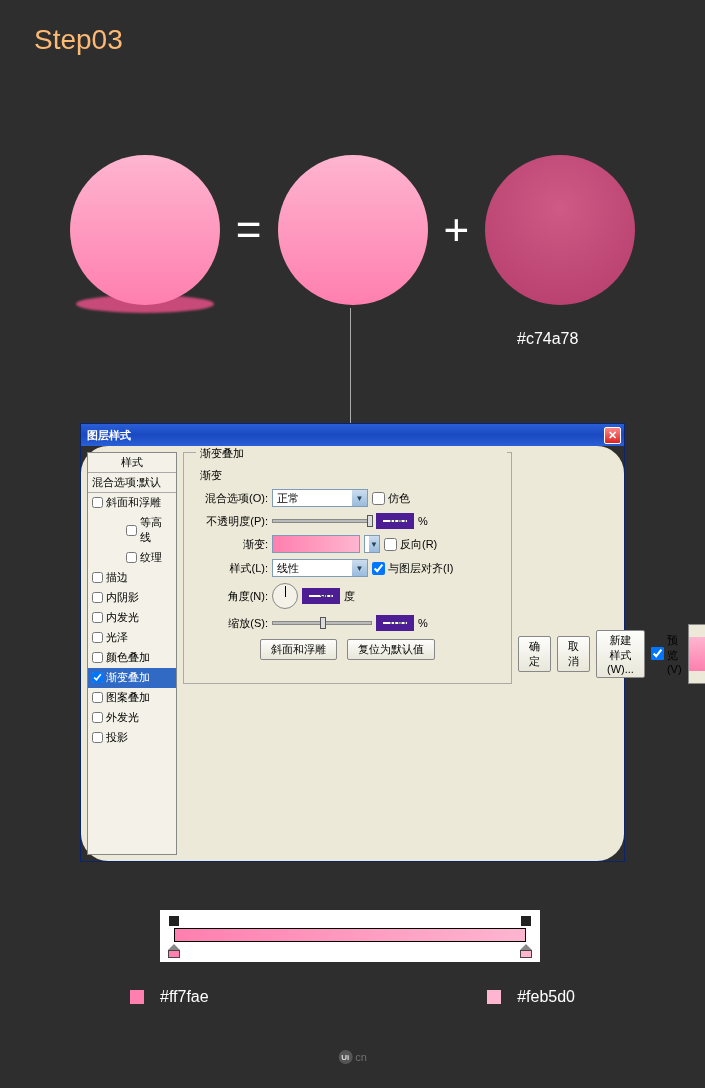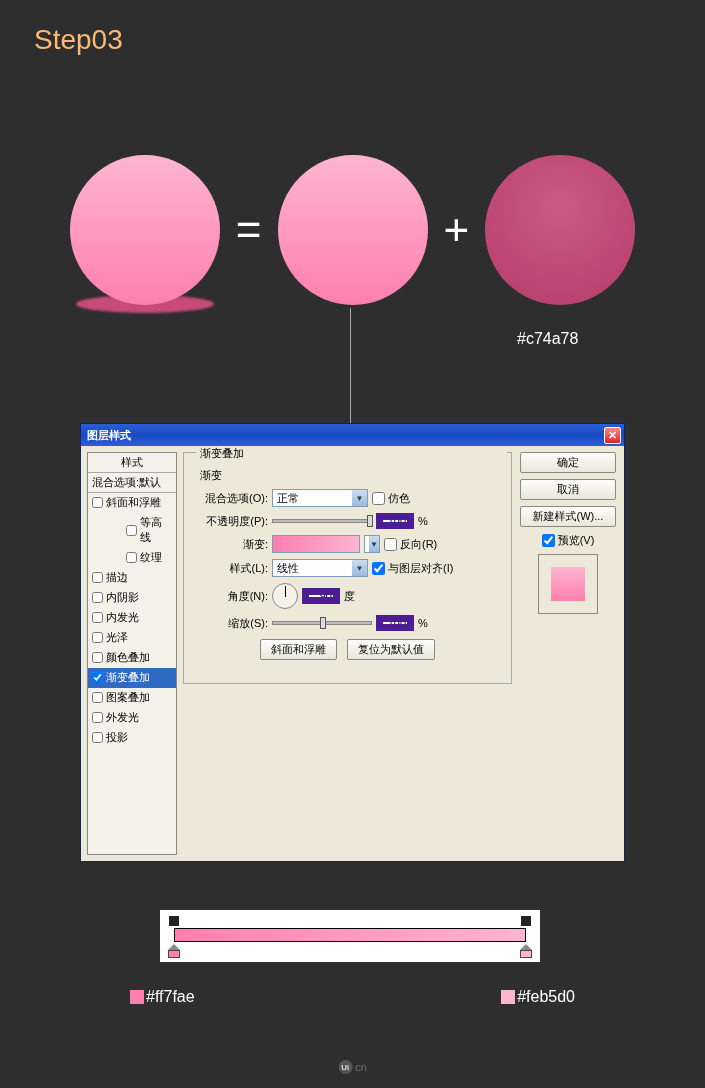--- a/index.html
+++ b/index.html
@@ -101,20 +101,21 @@
     border-radius:2px;
     display:flex;align-items:center;justify-content:center;
     color:#fff;font-weight:bold;font-size:11px;line-height:1;
   }
   .dialog-body {
     background: #ece9d8;
     display: flex;
     padding: 6px;
     gap: 6px;
     height: 415px;
+    border-radius: 27px;
   }
   .sidebar {
     width: 90px;
     border: 1px solid #888;
     background: #f4f2e8;
     display:flex;flex-direction:column;
   }
   .sidebar-item {
     padding: 2px 4px;
     border-bottom: 1px solid transparent;
@@ -180,21 +181,21 @@
     content:"";position:absolute;left:50%;top:2px;width:1px;height:11px;background:#000;
   }
   .btn{
     border:1px solid #888;background:linear-gradient(#fdfdfb,#e9e7d9);
     padding:2px 10px;font-size:11px;border-radius:2px;
   }
   .btn-row{display:flex;gap:10px;justify-content:center;margin-top:8px;}
 
   .rightcol{
     width:100px;
-    display:flex;flex-direction:column;align-items:center;gap:6px;
+    display:flex;align-items:center;gap:6px;
   }
   .rightcol .btn{ width:96px; }
   .preview-box{
     width:60px;height:60px;border:1px solid #888;background:#ece9d8;
     display:flex;align-items:center;justify-content:center;
   }
   .preview-inner{
     width:34px;height:34px;background:linear-gradient(180deg,#feb5d0,#ff7fae);
   }
   .chk{display:flex;align-items:center;gap:3px;font-size:11px;}
@@ -217,25 +218,25 @@
   .stop-bot .point{width:0;height:0;border-left:6px solid transparent;border-right:6px solid transparent;border-bottom:6px solid #888;}
   .stop-bot .sw{width:12px;height:8px;border:1px solid #444;}
   .stop-bot.l .sw{background:#ff7fae;}
   .stop-bot.r .sw{background:#feb5d0;}
 
   .hex-row{
     position:absolute;top:988px;left:0;width:100%;
     display:flex;justify-content:space-between;padding:0 130px;
     color:#fff;font-size:16px;
   }
-  .hex-row .item{display:flex;align-items:center;gap:2px;}
+  .hex-row .item{display:flex;align-items:center;gap:16px;}
   .hex-row .sw{width:14px;height:14px;}
 
   .watermark{
-    position:absolute;bottom:14px;left:50%;transform:translateX(-50%);
+    position:absolute;bottom:24px;left:50%;transform:translateX(-50%);
     color:#707070;font-size:11px;display:flex;align-items:center;gap:3px;
   }
   .watermark .logo{width:14px;height:14px;border-radius:50%;background:#555;color:#ddd;display:flex;align-items:center;justify-content:center;font-size:8px;font-weight:bold;}
 </style>
 </head>
 <body>
 
 <div class="step-title">Step03</div>
 
 <div class="preview-row">

